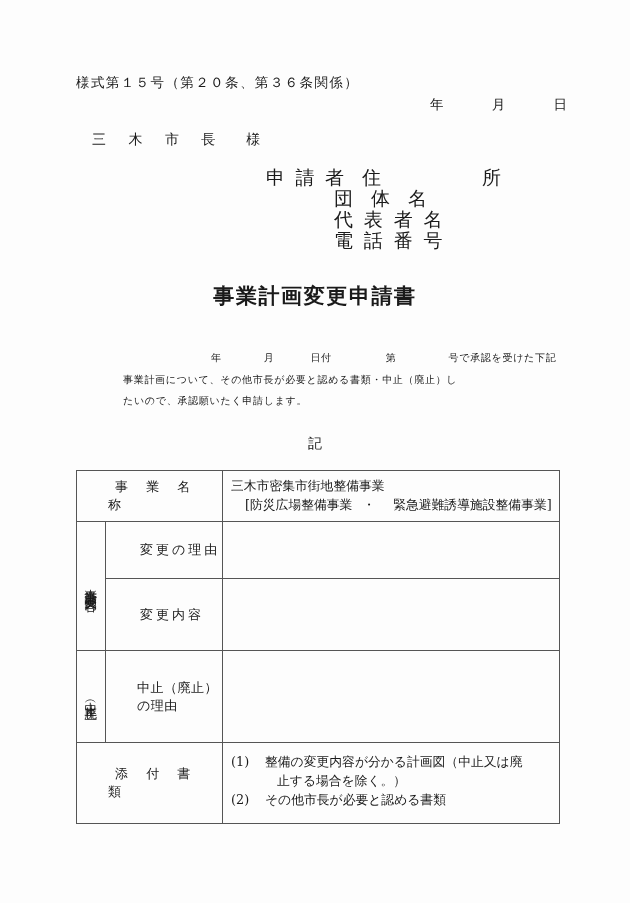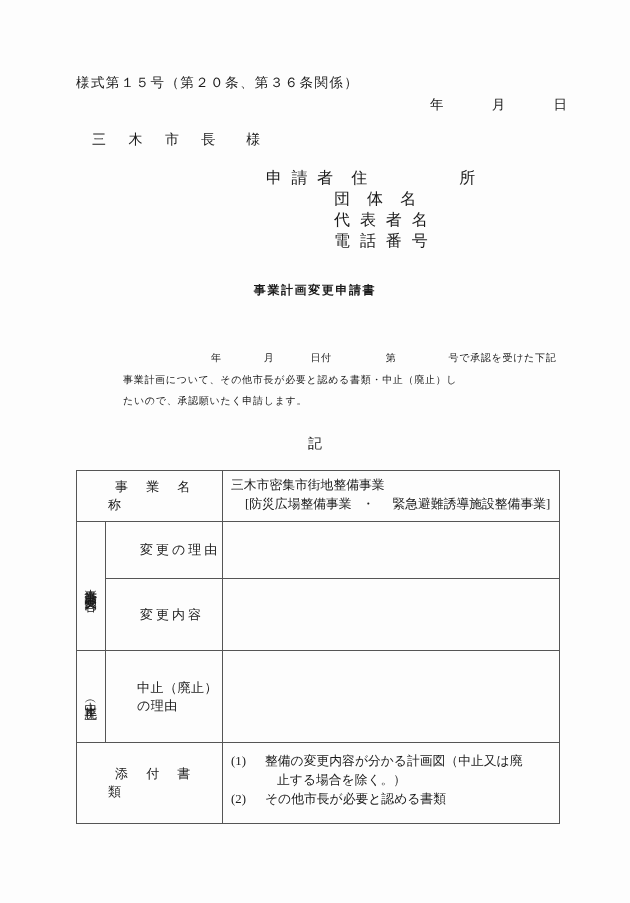--- a/index.html
+++ b/index.html
@@ -49,40 +49,40 @@
     white-space: nowrap;
   }
   .addressee .name { letter-spacing: 9px; }
   .addressee .hon  { margin-left: 22px; }
 
   
   .applicant {
     position: absolute;
     left: 266px;
     top: 167px;
-    font-size: 16px;
+    font-size: 19px;
     line-height: 21px;
     white-space: nowrap;
   }
   .applicant .row { display: block; }
   .applicant .lead { letter-spacing: 2.2px; margin-right: 16px; }
   .applicant .pad  { display: inline-block; width: 68px; }
   .applicant .f-jusho   { letter-spacing: 11px; }
   .applicant .f-dantai  { letter-spacing: 6px; }
   .applicant .f-daihyo  { letter-spacing: 2.4px; }
   .applicant .f-denwa   { letter-spacing: 2.4px; }
 
   
   .doc-title {
     position: absolute;
     left: 0;
     right: 0;
     top: 282px;
     text-align: center;
-    font-size: 12px;
+    font-size: 21px;
     font-weight: bold;
     letter-spacing: 1.6px;
   }
 
   
   .body-text {
     position: absolute;
     left: 76px;
     top: 347px;
     width: 484px;
@@ -150,21 +150,20 @@
   .lbl-riyu   { letter-spacing: 3px; padding-left: 3px; }
   .lbl-naiyo  { letter-spacing: 3px; padding-left: 3px; }
   .lbl-chushi { letter-spacing: 0.5px; }
   .lbl-tenpu  { letter-spacing: 7px; padding-left: 7px; }
 
   td.value-cell {
     padding: 5px 0 5px 8px;
     font-size: 12.8px;
     line-height: 19px;
     vertical-align: top;
-    font-family: Liberation Serif, serif;
   }
   .v-line { display: block; white-space: nowrap; }
   .v-line.indent { padding-left: 14px; }
   .v-sep { display: inline-block; width: 10px; }
   .v-sep2 { display: inline-block; width: 18px; }
 
   .attach-list {
     display: block;
     padding: 4px 0 0 0;
   }

